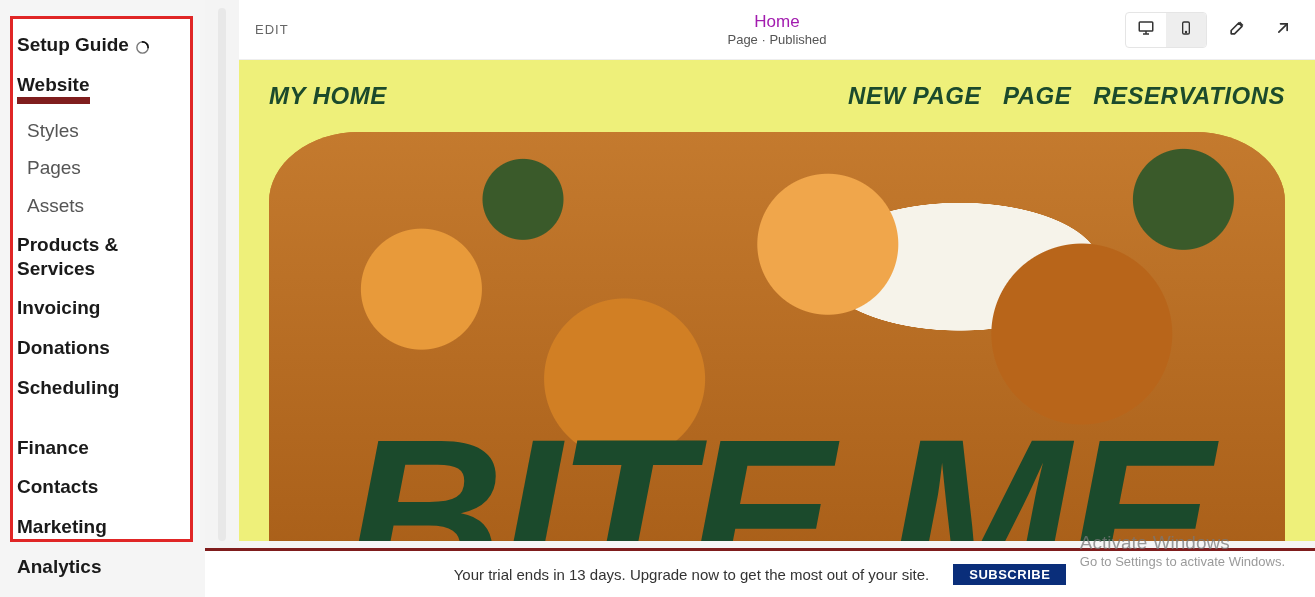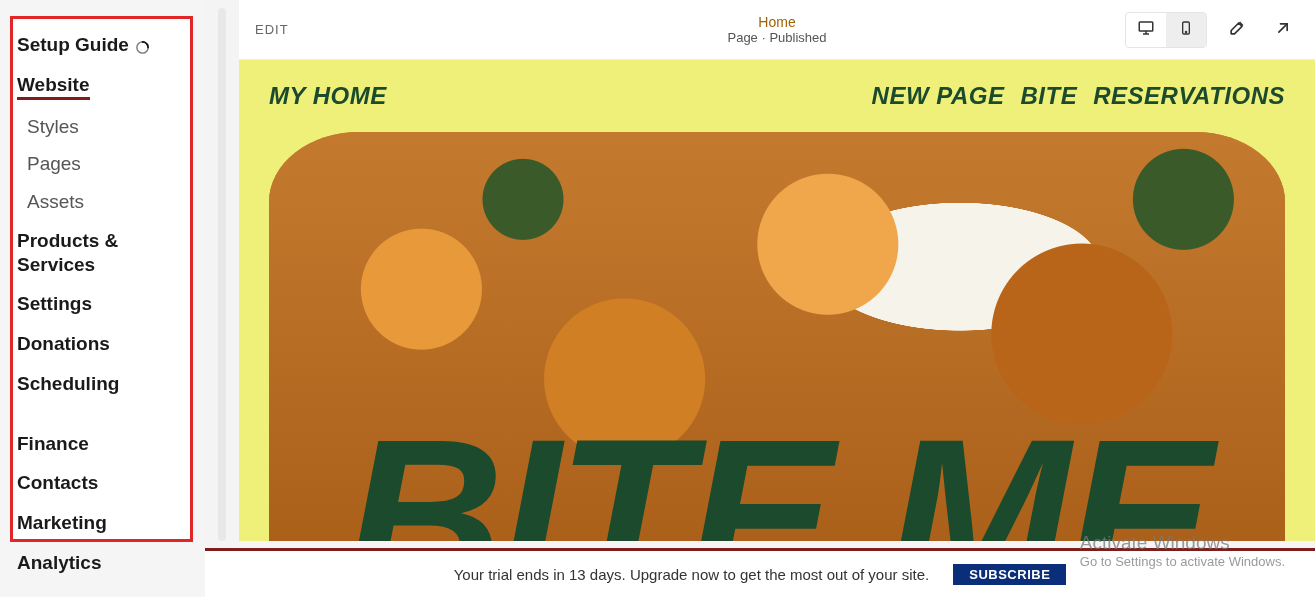--- a/index.html
+++ b/index.html
@@ -29,21 +29,21 @@
   }
   .sidebar-item {
     padding: 8px 0 8px 0;
     font-weight: 600;
     cursor: pointer;
     display: flex;
     align-items: center;
     gap: 6px;
   }
   .sidebar-item.active > .label {
-    border-bottom: 3px solid #7f1d1d;
+    border-bottom: 7px solid #7f1d1d;
     text-align: center;
   }
   .sidebar-sub {
     padding: 7px 0 7px 10px;
     font-weight: 400;
     color: #555;
     cursor: pointer;
   }
   .sidebar .spacer { height: 20px; }
   .setup-icon {
@@ -96,21 +96,21 @@
     cursor: pointer;
   }
   .page-info {
     position:absolute;
     left:50%;
     transform:translateX(-50%);
     text-align: center;
     font-size: 13px;
     color: #555;
   }
-  .page-info .title { color: #a16207; font-size: 14px; }
+  .page-info .title { color: #a21caf; font-size: 17px; }
   .topbar-right {
     display: flex;
     align-items: center;
     gap: 14px;
   }
   .device-toggle {
     display: flex;
     border: 1px solid #e5e5e5;
     border-radius: 4px;
     overflow: hidden;
@@ -148,21 +148,21 @@
     letter-spacing: 0.5px;
   }
   .site-brand {
     font-size: 24px;
     font-weight: 900;
     font-style: italic;
     cursor:pointer;
   }
   .site-links {
     display: flex;
-    gap: 16px;
+    gap: 22px;
   }
   .site-link {
     font-size: 24px;
     font-weight: 900;
     font-style: italic;
     cursor:pointer;
   }
 
   .hero {
     position: absolute;
@@ -256,21 +256,21 @@
     <span class="label">Website</span>
   </div>
   <div class="sidebar-sub">Styles</div>
   <div class="sidebar-sub">Pages</div>
   <div class="sidebar-sub">Assets</div>
 
   <div class="sidebar-item">
     <span class="label">Products &amp; Services</span>
   </div>
   <div class="sidebar-item">
-    <span class="label">Settings</span>
+    <span class="label">Invoicing</span>
   </div>
   <div class="sidebar-item">
     <span class="label">Donations</span>
   </div>
   <div class="sidebar-item">
     <span class="label">Scheduling</span>
   </div>
 
   <div class="spacer"></div>
 
@@ -337,21 +337,21 @@
           </span>
         </div>
       </div>
     </div>
 
     <div class="site-preview">
       <div class="site-nav">
         <div class="site-brand">MY HOME</div>
         <div class="site-links">
           <div class="site-link">NEW PAGE</div>
-          <div class="site-link">BITE</div>
+          <div class="site-link">PAGE</div>
           <div class="site-link">RESERVATIONS</div>
         </div>
       </div>
       <div class="hero">
         <div class="hero-title">BITE ME</div>
       </div>
     </div>
 
   </div>
 

